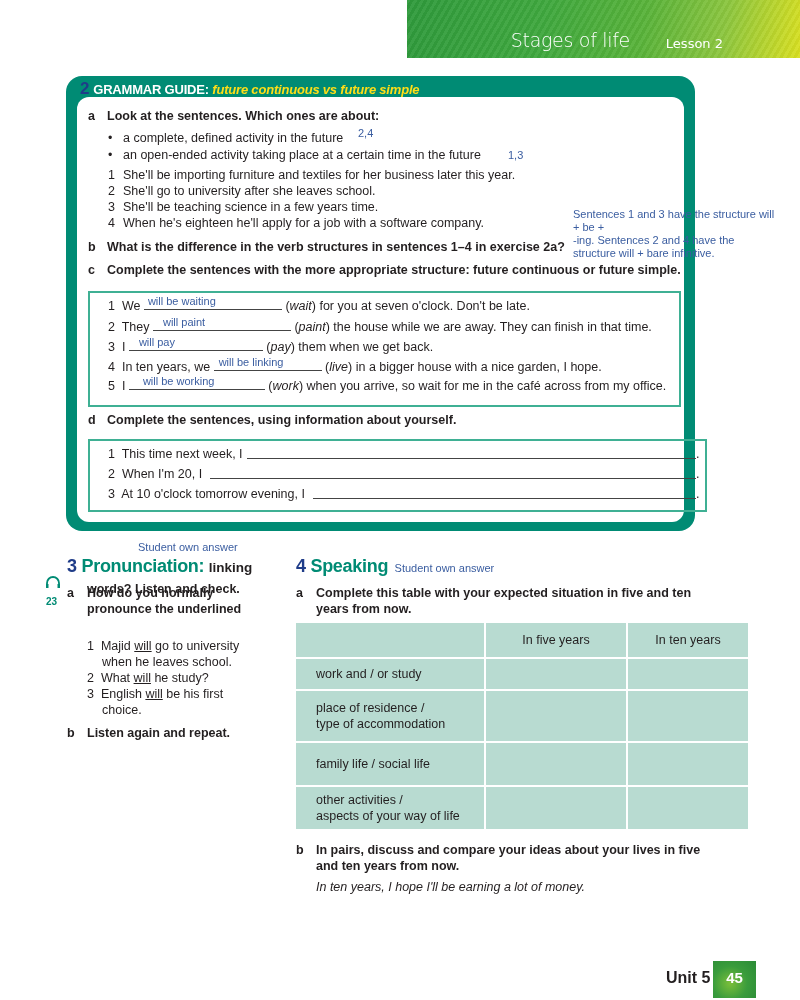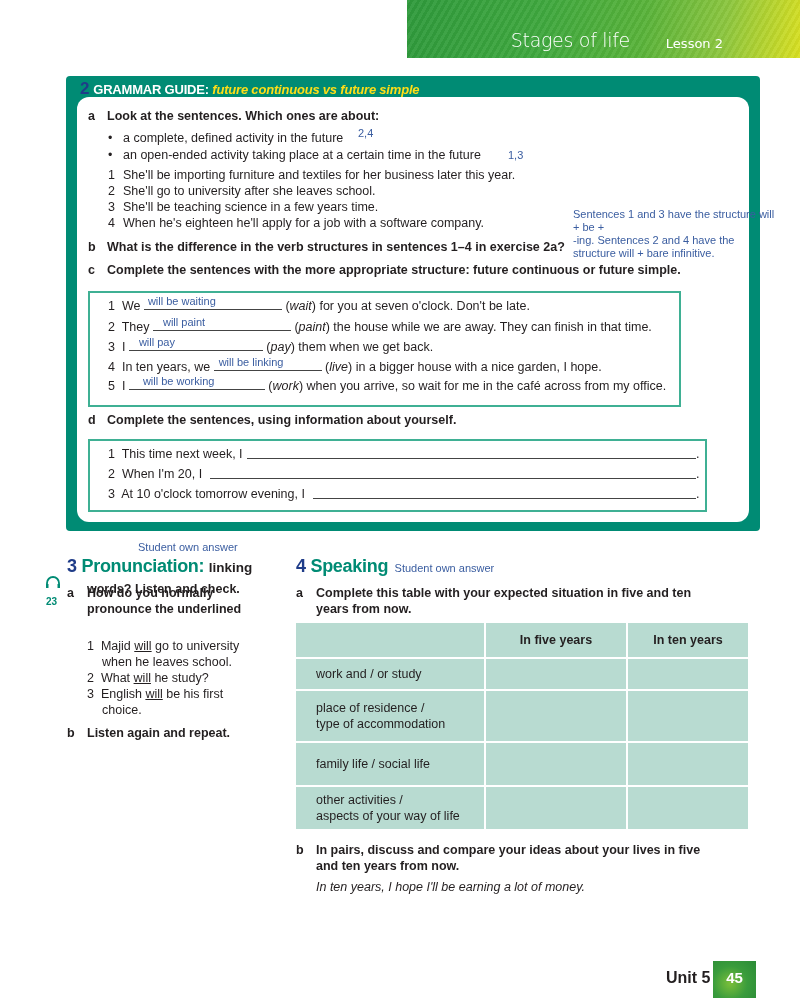--- a/index.html
+++ b/index.html
@@ -19,22 +19,22 @@
   .banner .title {
     position: absolute; right: 78px; bottom: 7px; color: #fff; font-size: 19px; font-weight: 300;
     font-family: "DejaVu Sans", sans-serif; letter-spacing: -0.3px;
   }
   .banner .lesson {
     position: absolute; right: 77px; bottom: 7px; color: #fff; font-size: 13px; font-family: "DejaVu Sans", sans-serif;
   }
 
   
   .gg {
-    position: absolute; left: 66px; top: 76px; width: 694px; height: 455px;
-    background: #008b74; border-radius: 4px;
+    position: absolute; left: 66px; top: 76px; width: 629px; height: 455px;
+    background: #008b74; border-radius: 16px;
   }
   .gg-inner {
     position: absolute; left: 11px; top: 21px; right: 11px; bottom: 9px;
     background: #fff; border-radius: 12px;
   }
   .gg-title {
     position: absolute; left: 14px; top: 3px; font-size: 13px; font-weight: bold; color: #fff;
     font-family: "Liberation Sans", sans-serif; letter-spacing: -0.2px;
   }
   .gg-title .num { color: #1f3c88; font-size: 17px; margin-right: 4px; }
@@ -51,21 +51,21 @@
   .box-d { position: absolute; left: 88px; top: 439px; width: 619px; height: 73px; border: 2px solid #3fb094; }
 
   .teal-h { color: #008b74; font-weight: bold; font-size: 18px; letter-spacing: -0.3px; }
   .navy-n { color: #1f3c88; font-weight: bold; font-size: 18px; }
 
   
   .spk-table { position: absolute; left: 294px; top: 621px; width: 456px; border-collapse: collapse; }
   .spk-table td { background: #b8dbd1; border: 2px solid #fff; font-size: 12.5px; vertical-align: middle; }
   .spk-table td.lab { padding-left: 20px; width: 190px; line-height: 16px; }
   .spk-table td.c2 { width: 142px; }
-  .spk-table th { background: #b8dbd1; border: 2px solid #fff; font-size: 12.5px; font-weight: bold; height: 36px; }
+  .spk-table th { background: #b8dbd1; border: 2px solid #fff; font-size: 12.5px; font-weight: normal; height: 36px; }
 
   .unit { position: absolute; left: 666px; top: 969px; font-weight: bold; font-size: 16px; }
   .pagenum {
     position: absolute; left: 713px; top: 961px; width: 43px; height: 37px;
     background: radial-gradient(circle at 40% 60%, #7bbf3a 0%, #3a9c3c 50%, #2a8a36 100%);
     color: #fff; font-weight: bold; font-size: 15px; text-align: center; line-height: 34px;
   }
   .headphones { position: absolute; left: 45px; top: 575px; width: 16px; height: 14px; }
   .track { position: absolute; left: 46px; top: 596px; color: #008b74; font-weight: bold; font-size: 10px; }
 </style>

